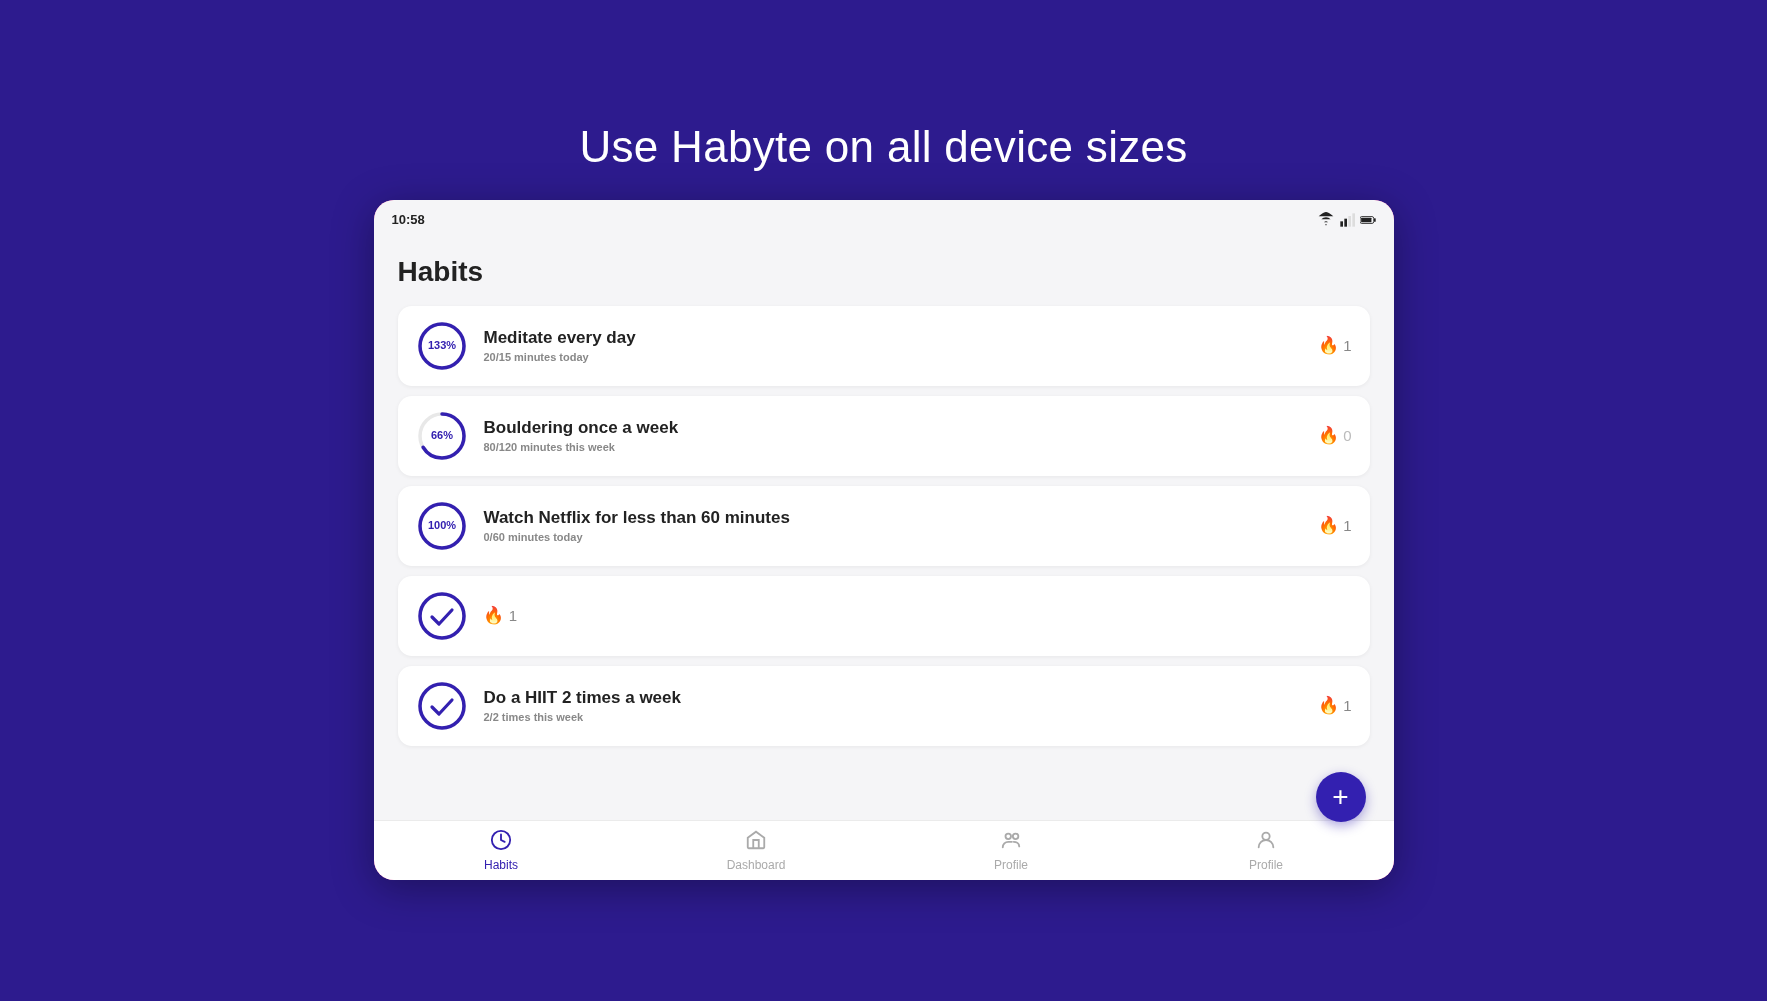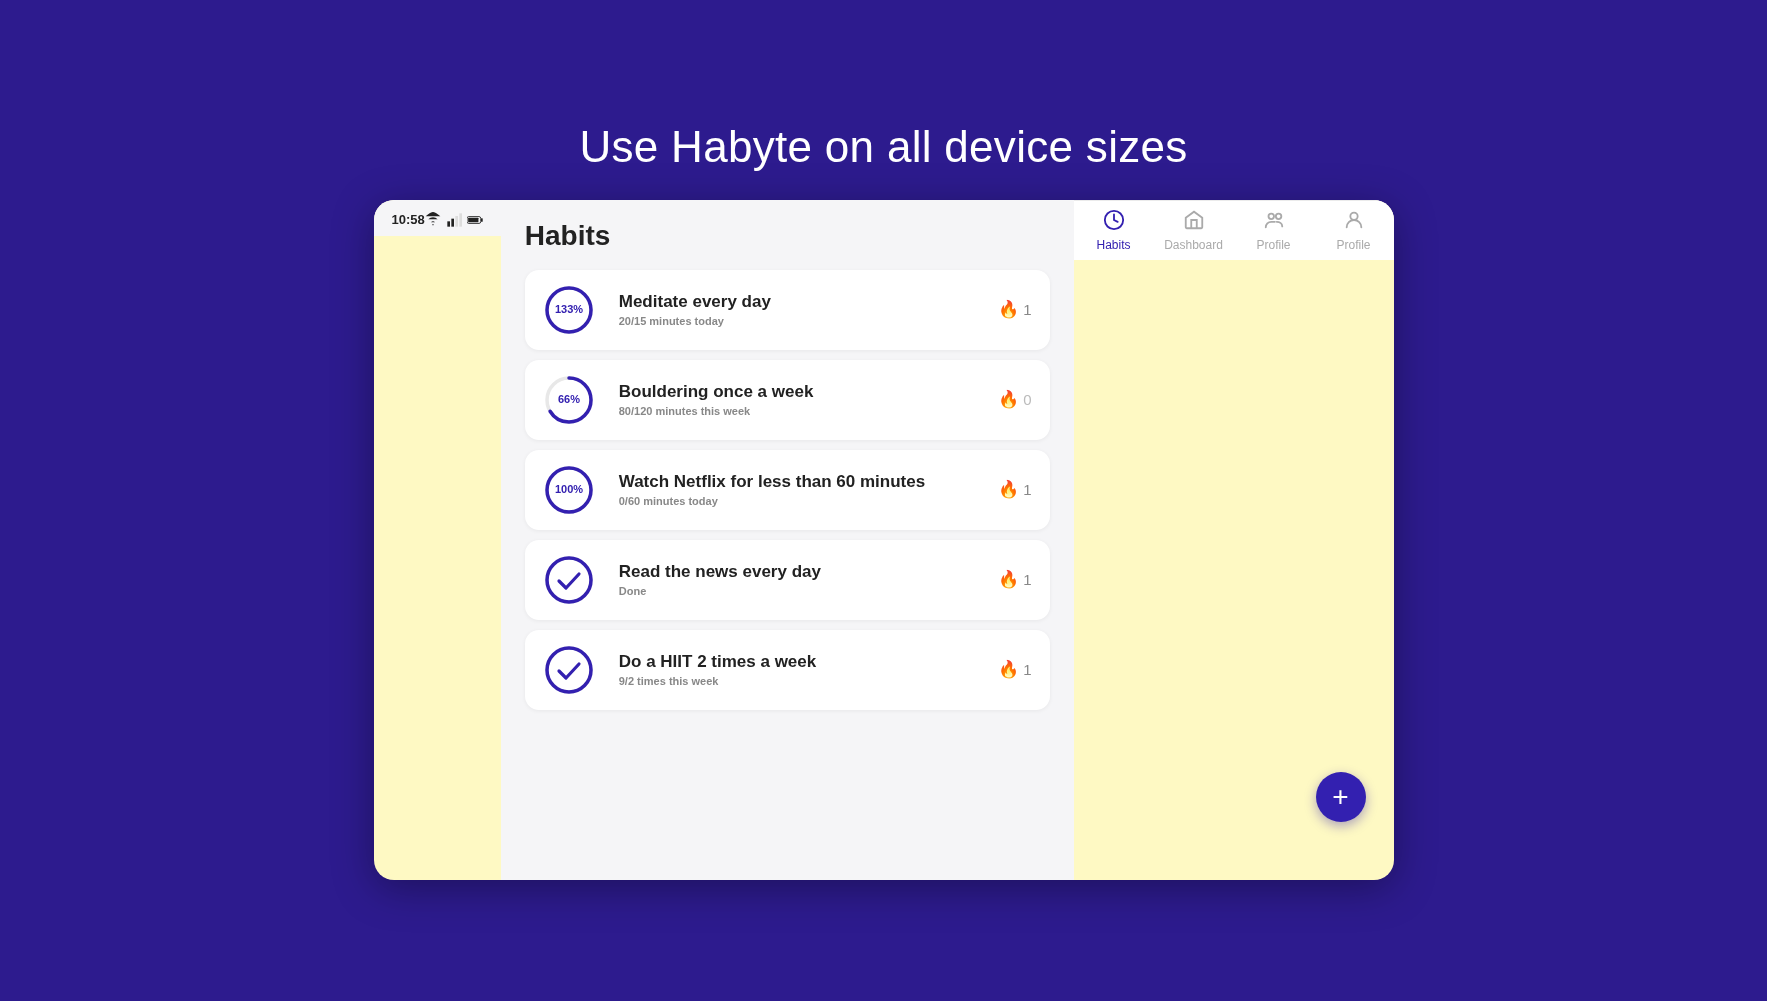--- a/index.html
+++ b/index.html
@@ -17,25 +17,25 @@
     #page-title {
       color: #fff;
       font-size: 44px;
       font-weight: 400;
       margin-bottom: 28px;
       letter-spacing: 0.3px;
     }
     .device-frame {
       width: 1020px;
       height: 680px;
-      background: #fef9c3;
+      background: #ec4899;
       border-radius: 20px;
       box-shadow: 0 8px 40px rgba(0,0,0,0.35);
       display: flex;
-      flex-direction: row;
+      flex-direction: column;
       overflow: hidden;
       position: relative;
     }
     
     .status-bar {
       display: flex;
       align-items: center;
       justify-content: space-between;
       padding: 8px 18px 4px 18px;
       background: #f5f5f7;
@@ -76,21 +76,20 @@
       gap: 10px;
     }
     .habit-card {
       background: #fff;
       border-radius: 14px;
       display: flex;
       align-items: center;
       padding: 14px 18px;
       box-shadow: 0 1px 4px rgba(0,0,0,0.06);
       cursor: pointer;
-      gap: 8px;
     }
     .habit-progress-circle {
       width: 52px;
       height: 52px;
       flex-shrink: 0;
       margin-right: 16px;
     }
     .habit-info {
       flex: 1;
     }
@@ -267,39 +266,35 @@
         <span style="color:#888">1</span>
       </div>
     </div>
         <div class="habit-card">
 
         <svg class="habit-progress-circle" viewBox="0 0 52 52">
           <circle class="circle-bg" cx="26" cy="26" r="22"></circle>
           <circle cx="26" cy="26" r="22" fill="none" stroke="#3320b0" stroke-width="3.5"></circle>
           <polyline points="16,27 23,34 36,20" fill="none" stroke="#3320b0" stroke-width="3.2" stroke-linecap="round" stroke-linejoin="round"></polyline>
         </svg>
-      <div class="habit-info">
-        <div class="habit-name">Read the news every day</div>
-        <div class="habit-sub">Done</div>
-      </div>
       <div class="habit-streak">
         <span class="flame-icon" style="color:#888">🔥</span>
         <span style="color:#888">1</span>
       </div>
     </div>
         <div class="habit-card">
 
         <svg class="habit-progress-circle" viewBox="0 0 52 52">
           <circle class="circle-bg" cx="26" cy="26" r="22"></circle>
           <circle cx="26" cy="26" r="22" fill="none" stroke="#3320b0" stroke-width="3.5"></circle>
           <polyline points="16,27 23,34 36,20" fill="none" stroke="#3320b0" stroke-width="3.2" stroke-linecap="round" stroke-linejoin="round"></polyline>
         </svg>
       <div class="habit-info">
         <div class="habit-name">Do a HIIT 2 times a week</div>
-        <div class="habit-sub">9/2 times this week</div>
+        <div class="habit-sub">2/2 times this week</div>
       </div>
       <div class="habit-streak">
         <span class="flame-icon" style="color:#888">🔥</span>
         <span style="color:#888">1</span>
       </div>
     </div>
       </div>
   </div>
 
   <div class="fab">+</div>

